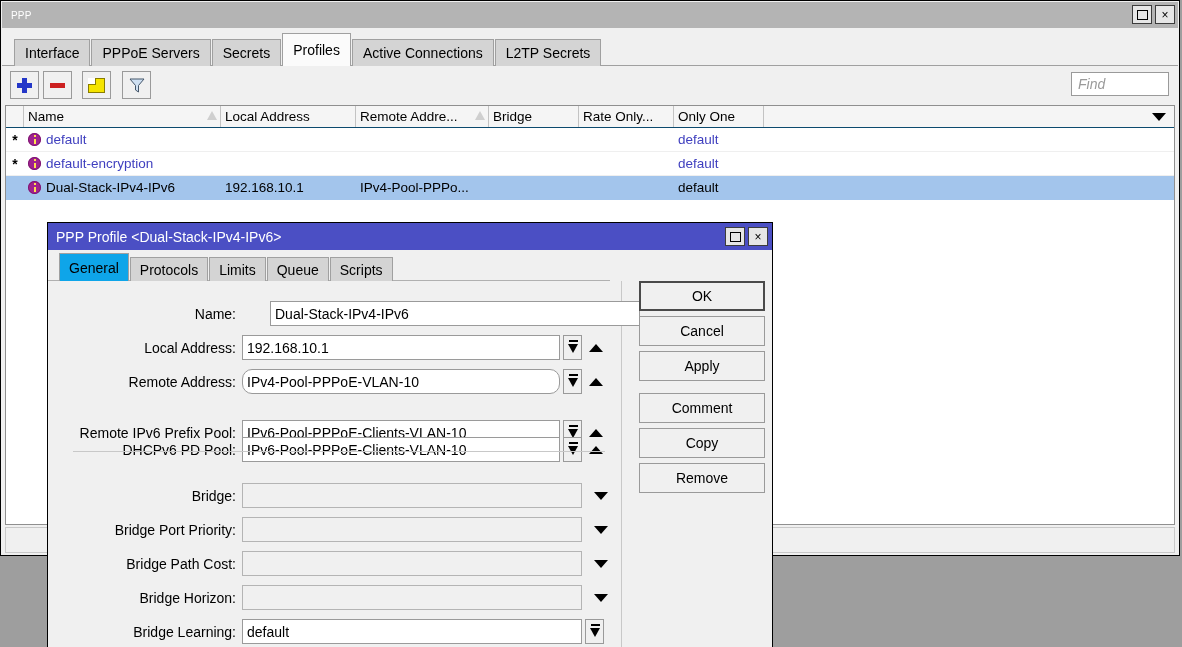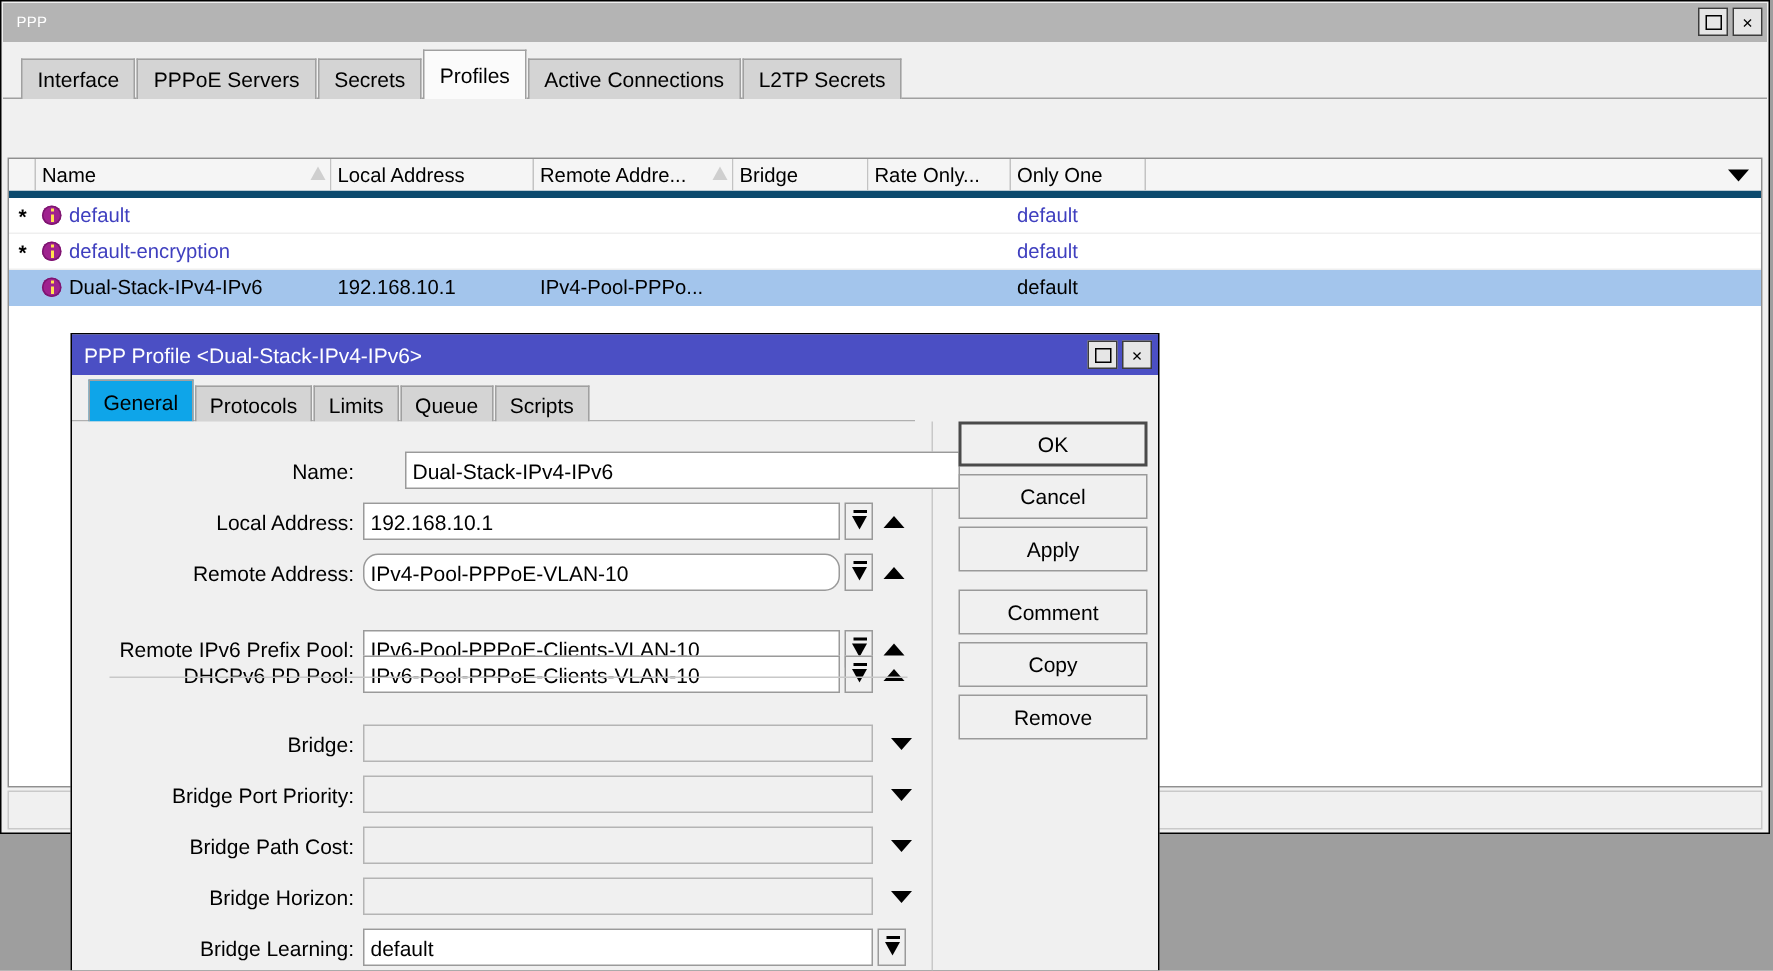--- a/index.html
+++ b/index.html
@@ -136,21 +136,21 @@
 
   
   #ppp-table {
     position: absolute; left: 4px; top: 104px;
     width: 1170px; height: 420px;
     background: #ffffff;
     border: 1px solid #8f8f8f;
     box-sizing: border-box;
     overflow: hidden;
   }
-  .thead { display: flex; height: 21px; background: #f5f5f5; border-bottom: 5px solid #0c4a6e; }
+  .thead { display: flex; height: 21px; background: #f5f5f5; border-bottom: 1px solid #0c4a6e; }
   .th {
     box-sizing: border-box;
     border-right: 1px solid #c3c3c3;
     padding-left: 4px;
     font-size: 13.5px;
     display: flex; align-items: center;
     position: relative;
     color: #000;
     background: #f5f5f5;
   }
@@ -381,20 +381,39 @@
       <div class="tabstrip">
         <div class="mtab">Interface</div>
         <div class="mtab">PPPoE Servers</div>
         <div class="mtab">Secrets</div>
         <div class="mtab active">Profiles</div>
         <div class="mtab">Active Connections</div>
         <div class="mtab">L2TP Secrets</div>
       </div>
     </div>
 
+    <div id="ppp-toolbar">
+      <div class="tbtn" id="tbtn-add">
+        <span class="plus-icon"></span>
+      </div>
+      <div class="tbtn" id="tbtn-remove">
+        <span class="minus-icon"></span>
+      </div>
+      <div class="tbtn" id="tbtn-comment">
+        <span class="note-icon"></span>
+      </div>
+      <div class="tbtn" id="tbtn-filter">
+        <svg class="funnel-icon" viewBox="0 0 16 16">
+          <polygon points="1,2 15,2 9.5,8.5 9.5,15 6.5,13 6.5,8.5" fill="#cfe0f2" stroke="#44566b" stroke-width="1"></polygon>
+        </svg>
+      </div>
+      <div id="find-box">
+        <span>Find</span>
+      </div>
+    </div>
 
     <div id="ppp-table">
       <div class="thead">
         <div class="th th-flag"></div>
         <div class="th th-name">
           <span>Name</span>
           <span class="sortmark on"></span>
         </div>
         <div class="th th-local">
           <span>Local Address</span>

